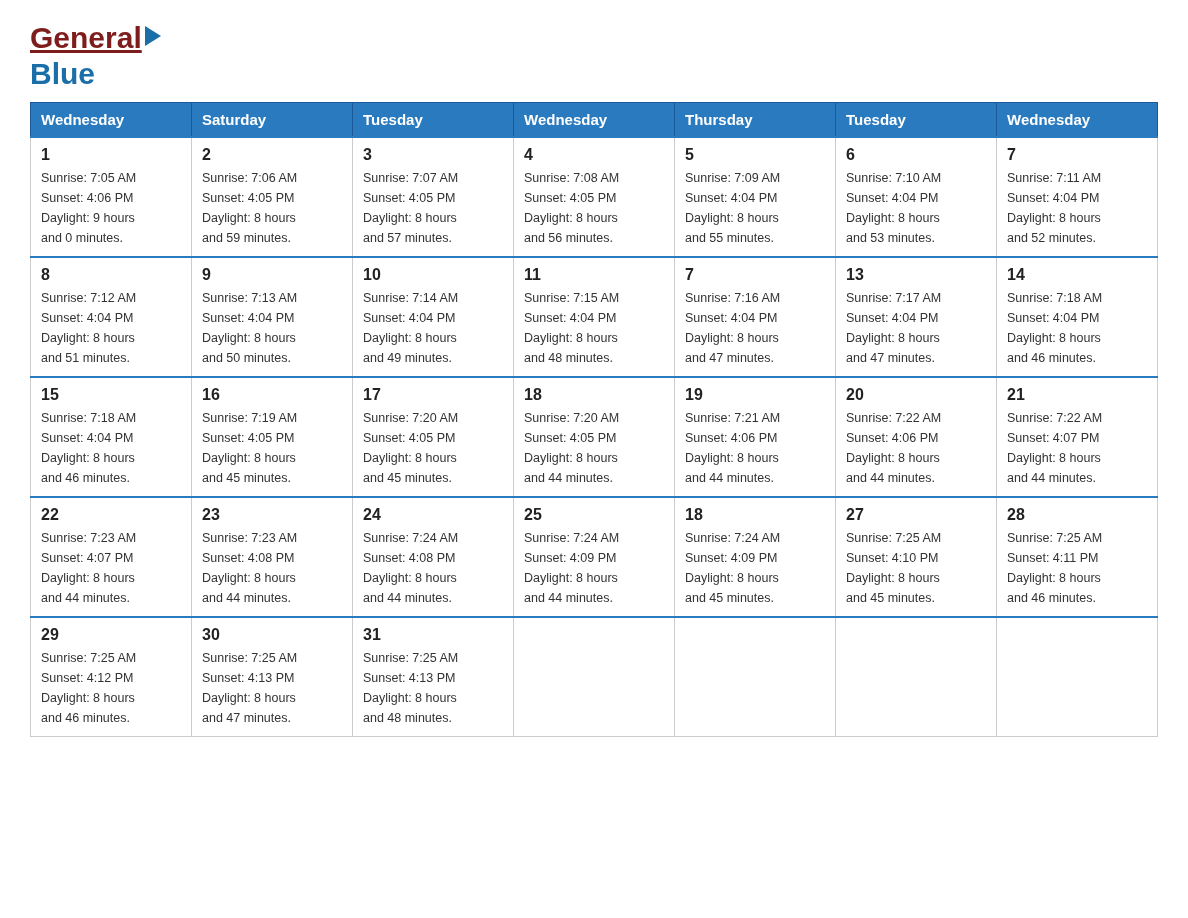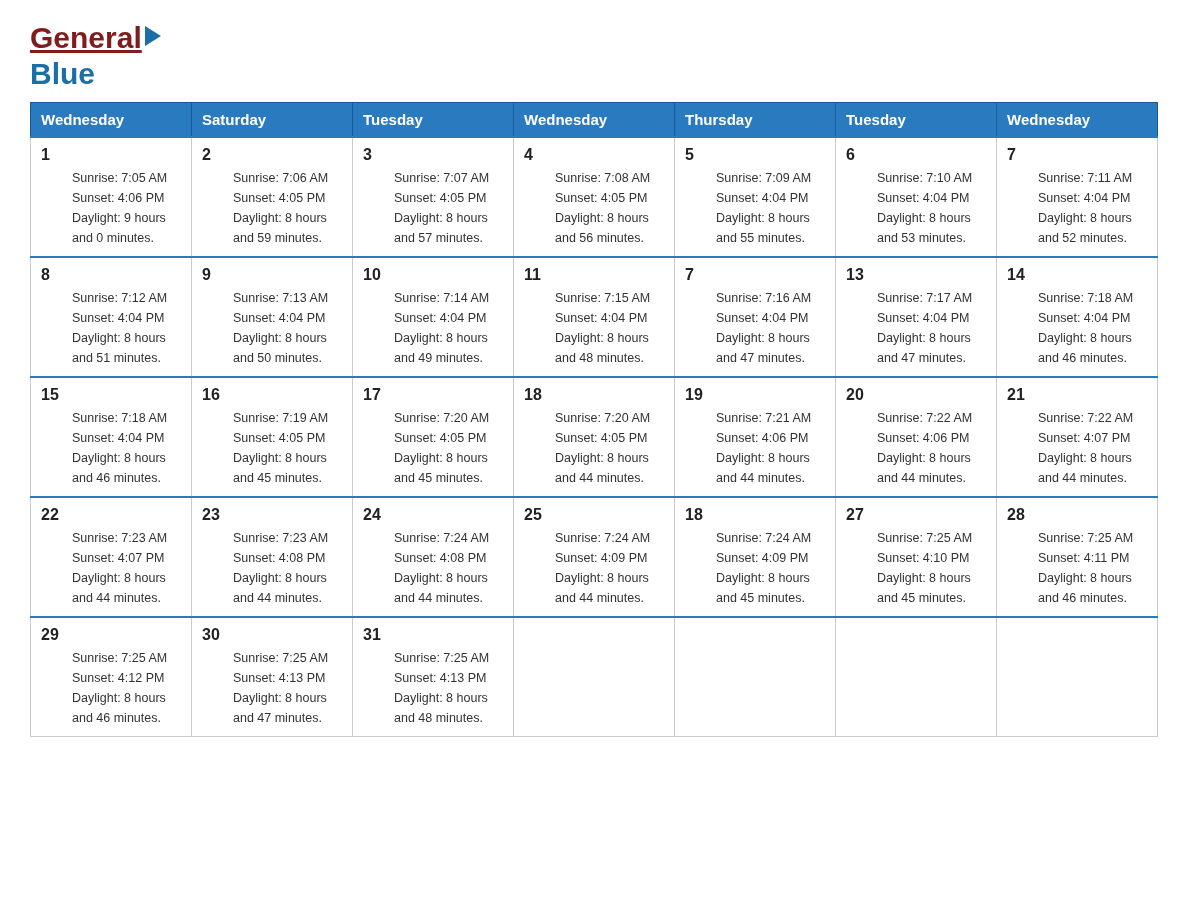--- a/index.html
+++ b/index.html
@@ -69,21 +69,20 @@
       font-size: 16px;
       font-weight: bold;
       color: #222;
       margin-bottom: 4px;
     }
 
     .day-info {
       font-size: 12.5px;
       line-height: 1.6;
       color: #333;
-      margin-left: 31px;
     }
 
     .empty-cell {
       background: #fff;
     }
 
     .logo-wrapper {
       display: flex;
       align-items: flex-start;
       gap: 0;

